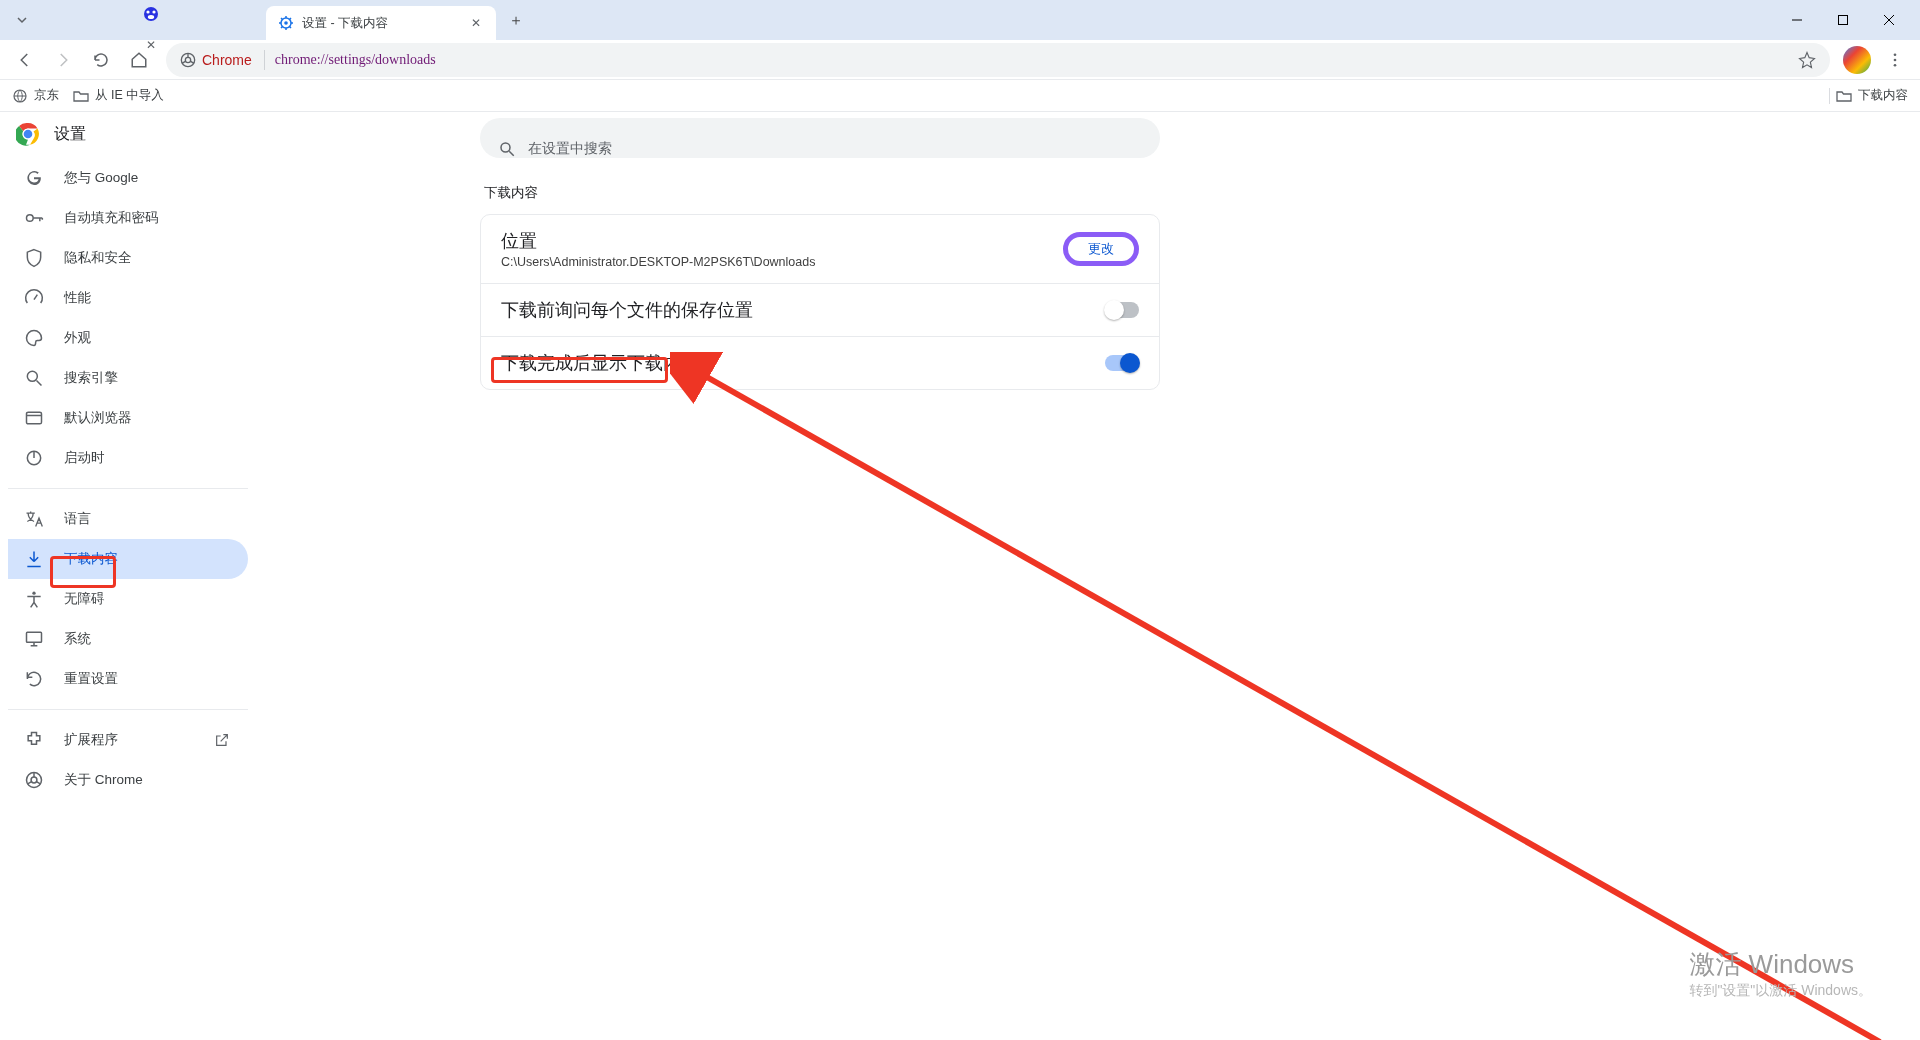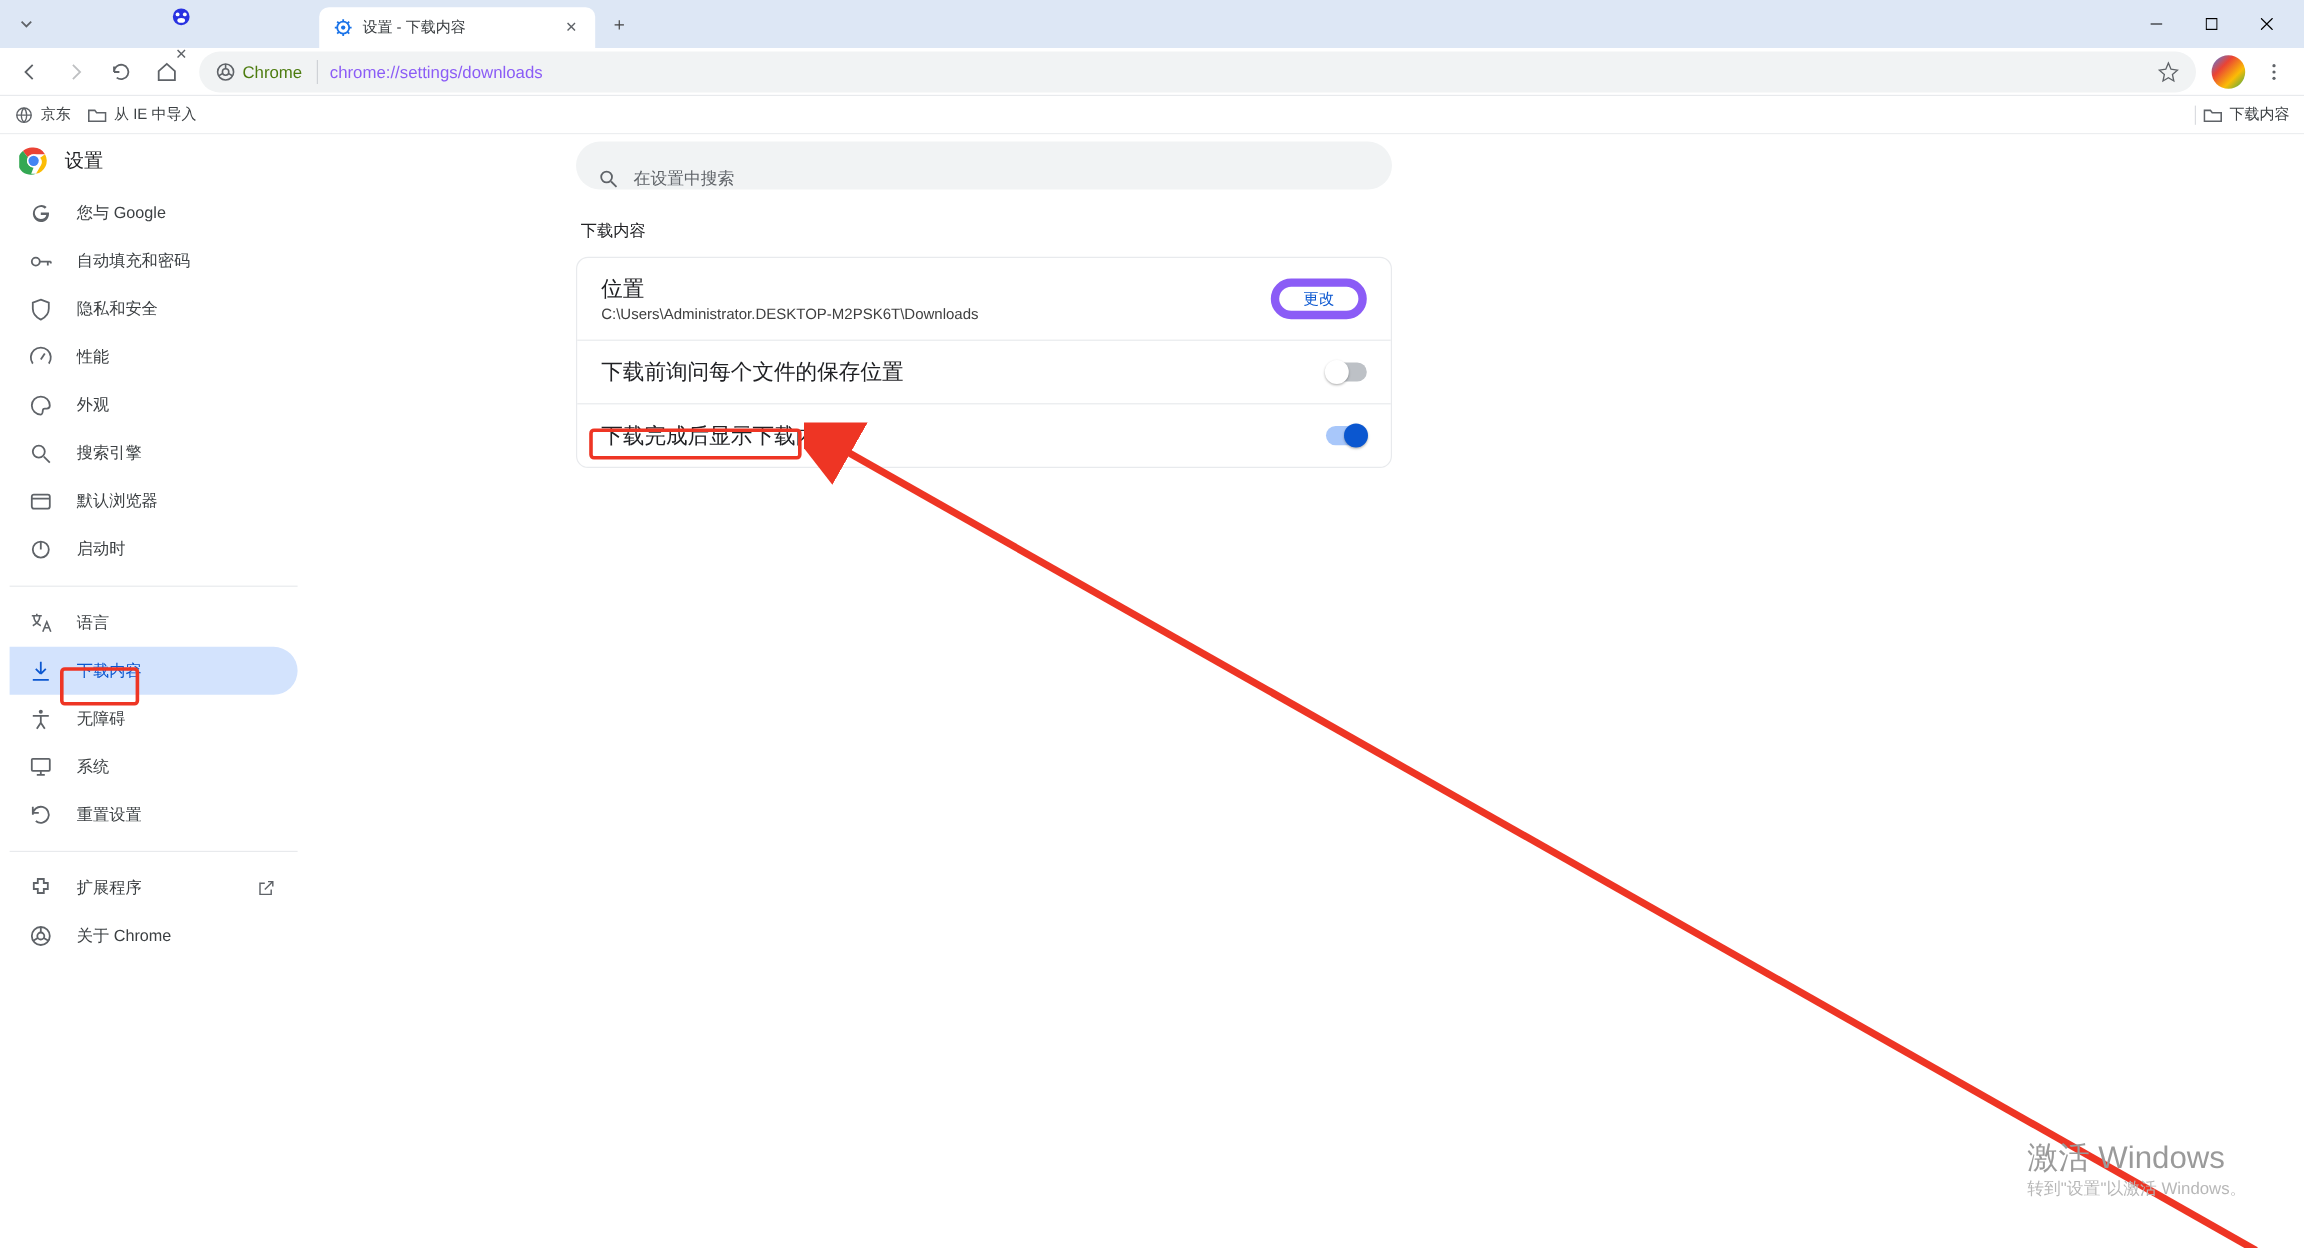--- a/index.html
+++ b/index.html
@@ -15,22 +15,22 @@
 .tab .label { flex: 1; white-space: nowrap; overflow: hidden; text-overflow: ellipsis; }
 .tab .close { width: 16px; height: 16px; display: flex; align-items: center; justify-content: center; color: #5f6368; font-size: 12px; }
 .newtab { width: 28px; height: 28px; display: flex; align-items: center; justify-content: center; color: #444; margin-left: 6px; cursor: pointer; font-size: 15px; }
 .window-controls { margin-left: auto; display: flex; }
 .window-controls div { width: 46px; height: 40px; display: flex; align-items: center; justify-content: center; color: #000; cursor: pointer; }
 
 
 .toolbar { height: 40px; background: #fff; display: flex; align-items: center; padding: 0 8px; gap: 4px; border-bottom: 1px solid #e8eaed; }
 .tb-btn { width: 34px; height: 34px; border-radius: 17px; display: flex; align-items: center; justify-content: center; color: #5f6368; cursor: pointer; }
 .omnibox { flex: 1; height: 34px; background: #f1f3f4; border-radius: 17px; display: flex; align-items: center; padding: 0 14px; gap: 10px; font-size: 14px; color: #202124; margin: 0 6px; }
-.omnibox .chrome-chip { display: flex; align-items: center; gap: 6px; color: #4d7c0f; border-right: 1px solid #cfd2d6; padding-right: 12px; height: 20px; }
-.omnibox .url { color: #8b5cf6; }
+.omnibox .chrome-chip { display: flex; align-items: center; gap: 6px; color: #b91c1c; border-right: 1px solid #cfd2d6; padding-right: 12px; height: 20px; }
+.omnibox .url { color: #701a75; font-family: Liberation Serif, serif; }
 .omnibox .star { margin-left: auto; color: #5f6368; }
 .avatar { width: 28px; height: 28px; border-radius: 14px; background: linear-gradient(135deg,#4285f4,#ea4335,#fbbc05,#34a853); }
 
 
 .bookmarks { height: 32px; background: #fff; display: flex; align-items: center; padding: 0 12px; gap: 14px; border-bottom: 1px solid #e8eaed; font-size: 12.5px; color: #3c4043; }
 .bm-item { display: flex; align-items: center; gap: 6px; cursor: pointer; }
 .bm-right { margin-left: auto; display: flex; align-items: center; gap: 6px; }
 .bm-sep { width: 1px; height: 16px; background: #dadce0; }
 
 
@@ -49,21 +49,21 @@
 
 .main { position: absolute; left: 480px; top: 0; width: 680px; }
 .search-box { height: 40px; background: #f1f3f4; border-radius: 20px; display: flex; align-items: flex-end; padding: 0 18px; gap: 12px; color: #5f6368; font-size: 14px; margin-top: 6px; width: 680px; }
 .section-title { font-size: 13.5px; color: #202124; margin: 26px 0 12px 4px; }
 .card { border: 1px solid #e8eaed; border-radius: 10px; background: #fff; width: 680px; box-shadow: 0 0 0 rgba(0,0,0,0); }
 .row { padding: 14px 20px; display: flex; align-items: center; border-top: 1px solid #e8eaed; }
 .row:first-child { border-top: none; }
 .row .labels { display: flex; flex-direction: column; gap: 2px; }
 .row .main-label { font-size: 18px; color: #202124; }
 .row .sub-label { font-size: 12.5px; color: #404040; }
-.change-btn { margin-left: auto; height: 34px; padding: 0 20px; border: 7px solid #8b5cf6; color: #0b57d0; background: #fff; border-radius: 17px; font-size: 13px; cursor: pointer; }
+.change-btn { margin-left: auto; height: 34px; padding: 0 20px; border: 5px solid #8b5cf6; color: #0b57d0; background: #fff; border-radius: 17px; font-size: 13px; cursor: pointer; }
 .toggle { margin-left: auto; width: 34px; height: 16px; border-radius: 8px; position: relative; cursor: pointer; }
 .toggle.off { background: #bdc1c6; }
 .toggle.off::after { content: ""; position: absolute; left: -1px; top: -2px; width: 20px; height: 20px; background: #fff; border-radius: 10px; box-shadow: 0 1px 2px rgba(0,0,0,0.3); }
 .toggle.on { background: #a8c7fa; }
 .toggle.on::after { content: ""; position: absolute; right: -1px; top: -2px; width: 20px; height: 20px; background: #0b57d0; border-radius: 10px; box-shadow: 0 1px 2px rgba(0,0,0,0.3); }
 
 
 .ann-box1 { position: absolute; border: 3px solid #ee3524; border-radius: 4px; pointer-events: none; }
 .ann-arrow { position: absolute; pointer-events: none; }
 

